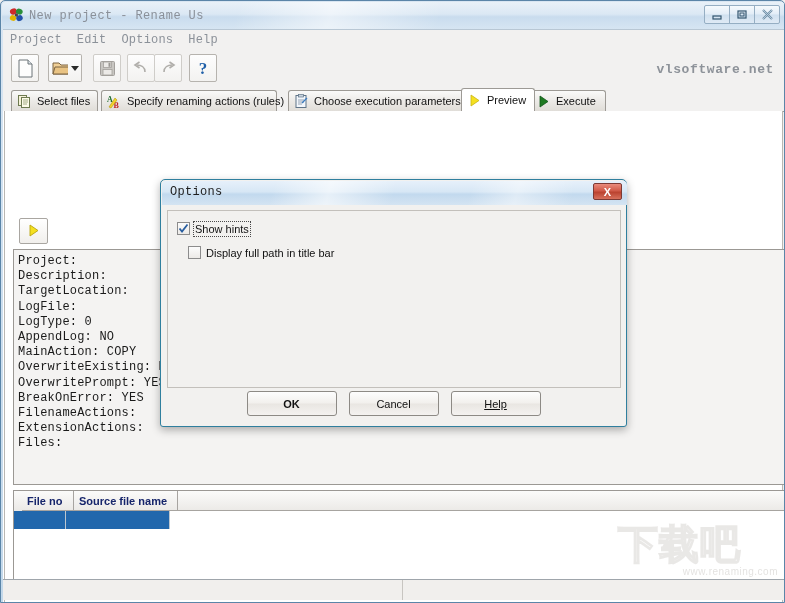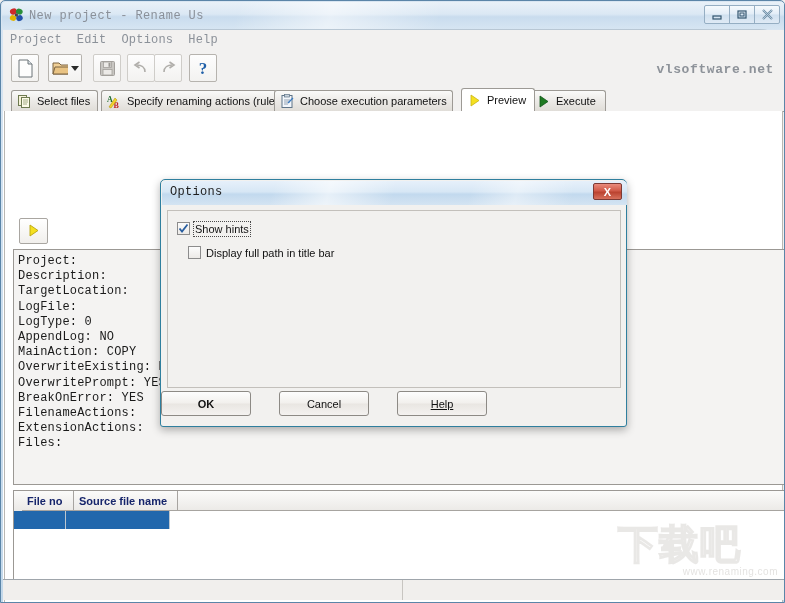--- a/index.html
+++ b/index.html
@@ -78,21 +78,20 @@
 
   
   .client {
     position: absolute;
     left: 2px; top: 28px;
     width: 781px;
     height: 573px;
     background: #f1f0ef;
     box-sizing: border-box;
     border-top: 1px solid #b8c7d4;
-    border-radius: 24px;
   }
 
   
   .menubar {
     position: absolute;
     left: 0; top: 0;
     width: 781px; height: 19px;
     background: #f2f1f0;
     display: flex;
     align-items: center;
@@ -360,22 +359,22 @@
   .cb-label { font-size: 11px; color: #111; white-space: nowrap; }
   .cb-label.focused {
     outline: 1px dotted #4a4a4a;
     outline-offset: 1px;
   }
   .dlg-buttons {
     position: absolute;
     left: 0; bottom: 10px;
     width: 100%;
     display: flex;
-    justify-content: flex-start;
-    gap: 28px;
+    justify-content: center;
+    gap: 12px;
   }
   .dlg-btn {
     width: 90px; height: 25px;
     box-sizing: border-box;
     border: 1px solid #8d8a85;
     border-radius: 3px;
     background: linear-gradient(to bottom, #fdfdfd 0%, #f2f0ed 48%, #e9e6e2 52%, #f4f2f0 100%);
     font-size: 11px;
     color: #111;
     display: flex; align-items: center; justify-content: center;
@@ -518,21 +517,21 @@
         <div class="tab" style="left:98px;width:176px;">
           <span class="tab-ico">
             <svg width="15" height="15" viewBox="0 0 15 15">
               <text x="0" y="8" font-family="Liberation Serif, serif" font-size="8" font-weight="bold" fill="#1d6b2e">A</text>
               <text x="6.5" y="14" font-family="Liberation Serif, serif" font-size="8" font-weight="bold" fill="#c02222">B</text>
               <path d="M2,13 L8,4 L10,6 L4,14 Z" fill="#f2d32b" stroke="#b59a10" stroke-width="0.6"></path>
             </svg>
           </span>
           <span>Specify renaming actions (rules)</span>
         </div>
-        <div class="tab" style="left:271px;width:179px;">
+        <div class="tab" style="left:285px;width:179px;">
           <span class="tab-ico">
             <svg width="15" height="15" viewBox="0 0 15 15">
               <rect x="2" y="1.5" width="10" height="12" fill="#f2f6fb" stroke="#5f7488"></rect>
               <rect x="4.5" y="0.5" width="5" height="2.5" fill="#c9d4de" stroke="#5f7488" stroke-width="0.7"></rect>
               <path d="M4,6 L10,6 M4,8 L10,8 M4,10 L8,10" stroke="#7d90a2" stroke-width="0.8"></path>
               <path d="M8,9 L13,4" stroke="#3a7bc0" stroke-width="1.2"></path>
             </svg>
           </span>
           <span>Choose execution parameters</span>
         </div>

